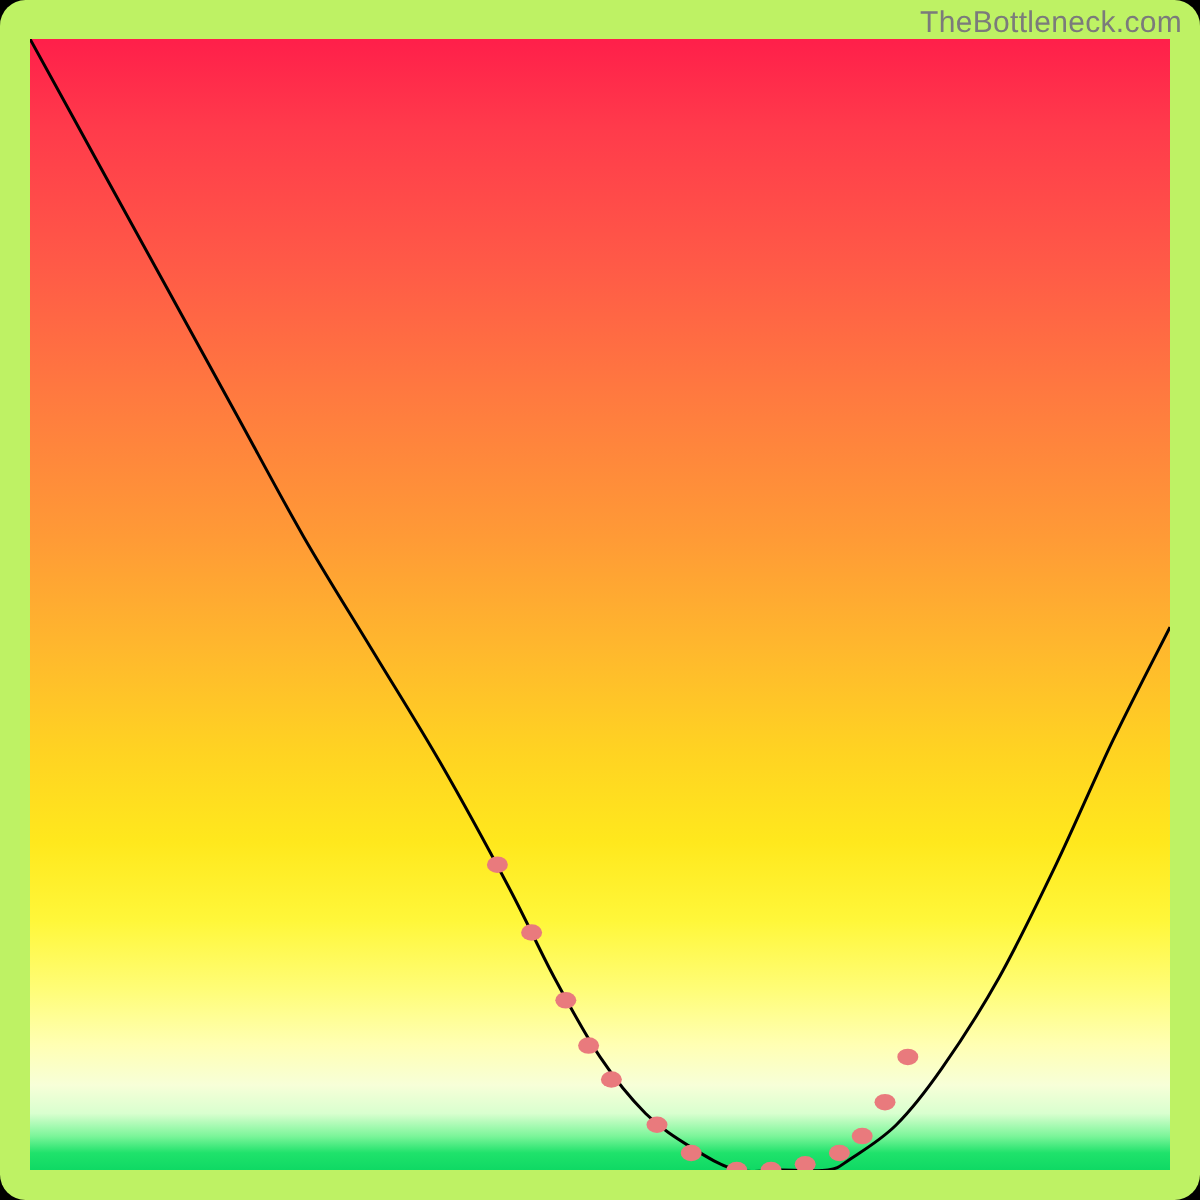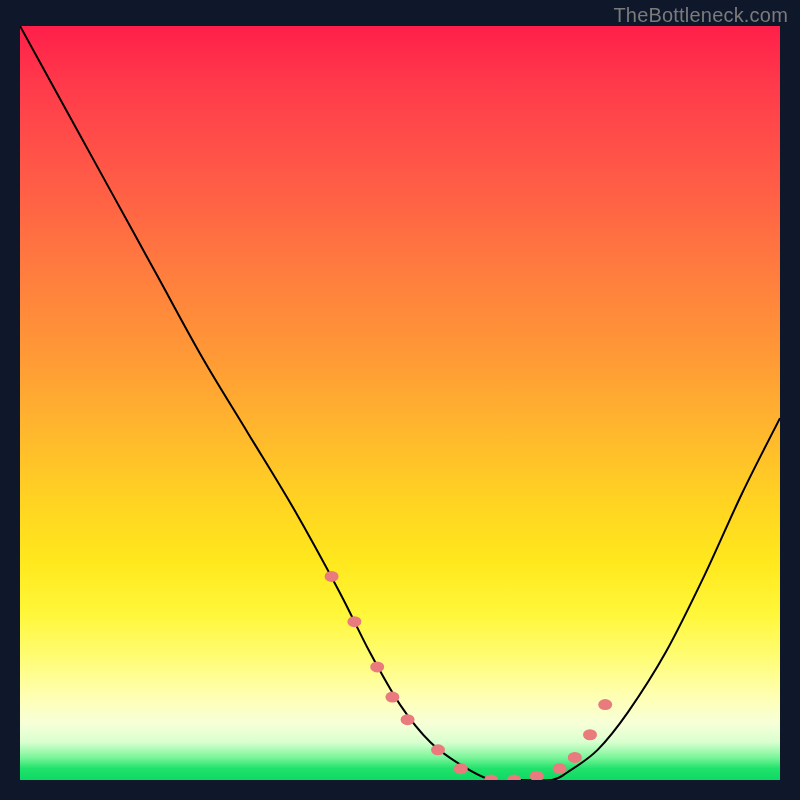--- a/index.html
+++ b/index.html
@@ -10,21 +10,22 @@
     background: #000;
     overflow: hidden;
     font-family: Arial, Helvetica, sans-serif;
   }
   .frame {
     position: absolute;
     left: 0;
     top: 0;
     width: 800px;
     height: 800px;
-    background: #0f172a;
+    background: #bef264;
+    border-radius: 17px;
   }
   .plot-area {
     position: absolute;
     left: 20px;
     top: 26px;
     width: 760px;
     height: 754px;
     
     background: linear-gradient(to bottom,
       #ff1f4a 0%,

